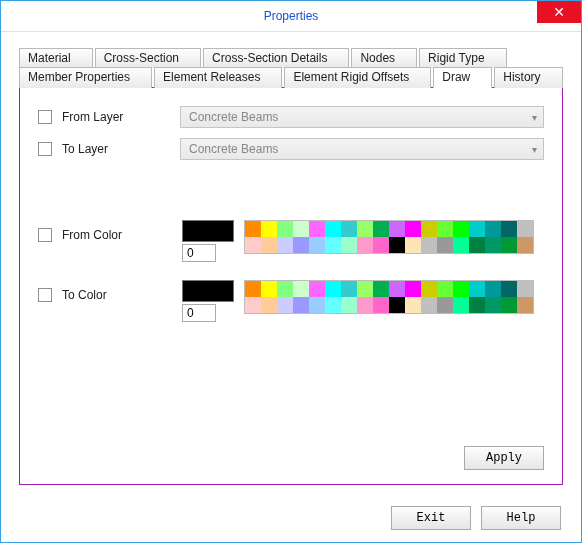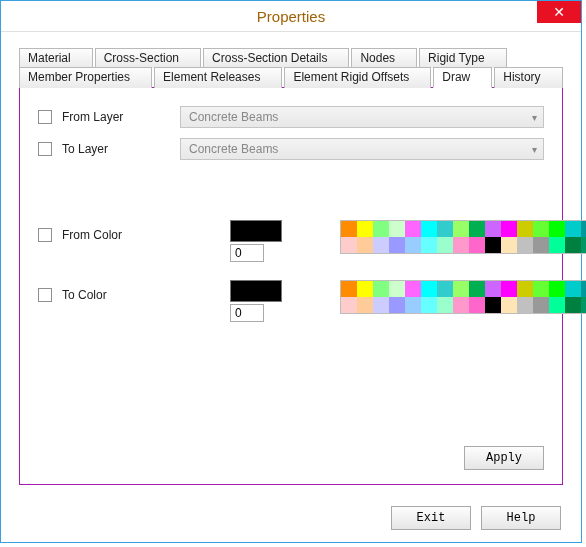--- a/index.html
+++ b/index.html
@@ -20,22 +20,22 @@
 .titlebar {
   height: 30px;
   background: #fff;
   border-bottom: 1px solid #e0e0e0;
   display: flex;
   align-items: center;
   justify-content: center;
   position: relative;
 }
 .titlebar .title {
-  font-size: 15px;
-  color: #a16207;
+  font-size: 12px;
+  color: #1d4ed8;
 }
 .close-btn {
   position: absolute;
   right: 0;
   top: 0;
   width: 44px;
   height: 22px;
   background: #e81123;
   color: #fff;
   display: flex;
@@ -126,21 +126,20 @@
 }
 .dropdown .chev {
   font-size: 10px;
   color: #888;
 }
 .color-section { margin-top: 60px; }
 .color-row {
   display: flex;
   align-items: flex-start;
   margin-top: 18px;
-  gap: 48px;
 }
 .color-row .left-col {
   width: 144px;
   display: flex;
   align-items: center;
   flex: none;
   padding-top: 8px;
 }
 .swatch-block {
   width: 52px;

